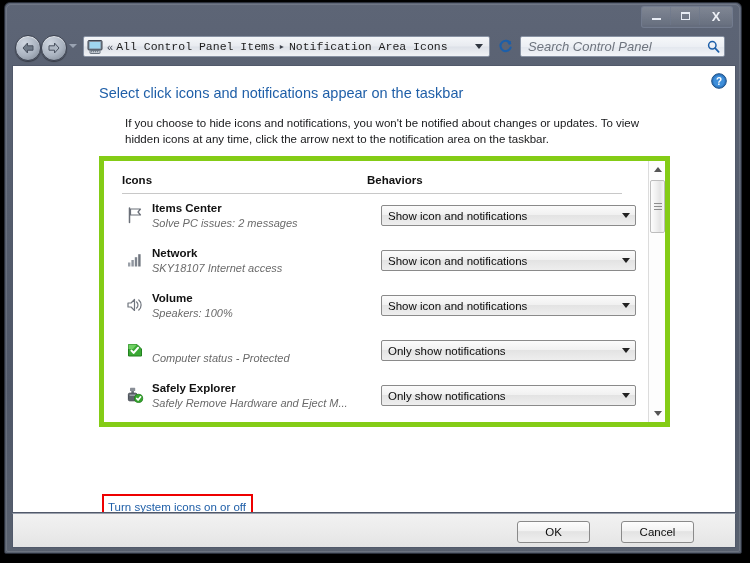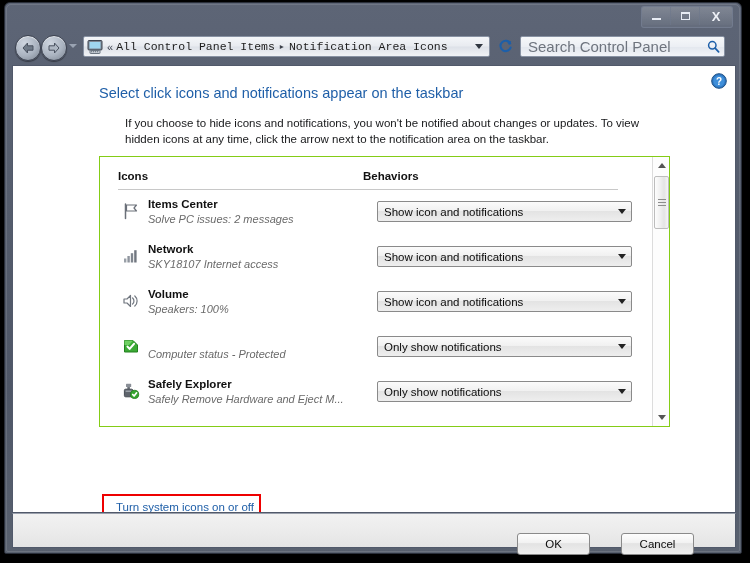--- a/index.html
+++ b/index.html
@@ -171,21 +171,22 @@
     height: 21px;
     background: linear-gradient(to bottom, #f6f8fa 0%, #eceff4 50%, #e3e7ee 52%, #f2f4f8 100%);
     border: 1px solid #8892a3;
     border-radius: 2px;
     box-sizing: border-box;
     display: flex;
     align-items: center;
     padding: 0 4px 0 7px;
   }
   .searchbox .placeholder {
-    font-size: 15px;
+    font-size: 13px;
+    font-style: italic;
     color: #6e747e;
     flex: 1;
   }
 
   
   .client {
     position: absolute;
     left: 7px;
     top: 62px;
     width: 724px;
@@ -223,21 +224,21 @@
   }
 
   
   .list-panel {
     position: absolute;
     left: 86px;
     top: 90px;
     width: 571px;
     height: 271px;
     background: #fff;
-    border: 1px solid #84cc16;
+    border: 5px solid #84cc16;
     box-sizing: border-box;
     overflow: hidden;
   }
   .list-head {
     position: absolute;
     left: 0; top: 0;
     width: 100%;
     height: 33px;
   }
   .col-icons {
@@ -375,21 +376,21 @@
   .grip div {
     height: 1px; background: #8d8d8d; margin: 2px 0;
   }
 
   
   .link-turn-wrap {
     position: absolute;
     left: 89px;
     top: 428px;
     border: 2px solid #ee0000;
-    padding: 1px 5px 2px 12px;
+    padding: 1px 5px 2px 4px;
     box-sizing: border-box;
     text-align: center;
   }
   .link {
     font-size: 11.5px;
     color: #1f5fa8;
     white-space: nowrap;
     cursor: pointer;
   }
 
@@ -412,21 +413,20 @@
     height: 22px;
     background: linear-gradient(to bottom, #fdfdfd 0%, #f2f2f2 45%, #e3e3e3 48%, #efefef 100%);
     border: 1px solid #8a8a8a;
     border-radius: 3px;
     box-sizing: border-box;
     display: flex;
     align-items: center;
     justify-content: center;
     font-size: 11.5px;
     color: #0c0c0c;
-    margin-top: 12px;
   }
   .btn.ok { left: 504px; }
   .btn.cancel { left: 608px; }
 </style>
 </head>
 <body>
 
 <div class="window">
   <div class="window-inner-glow"></div>
 

